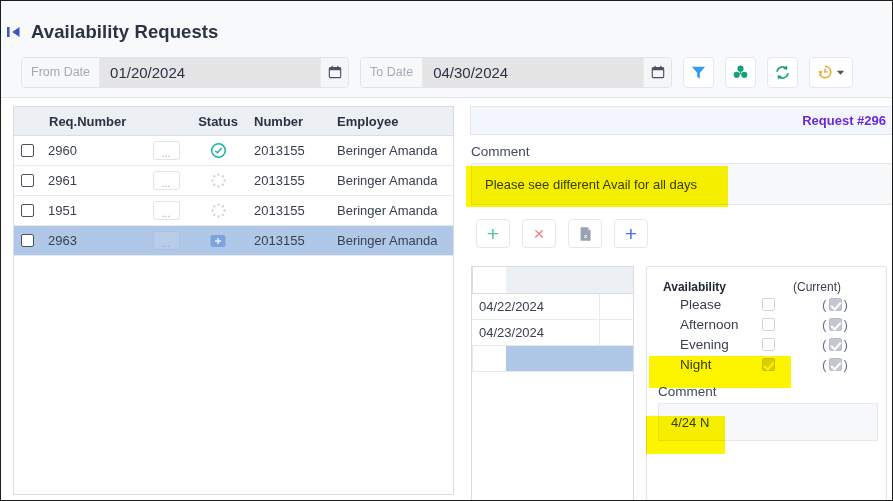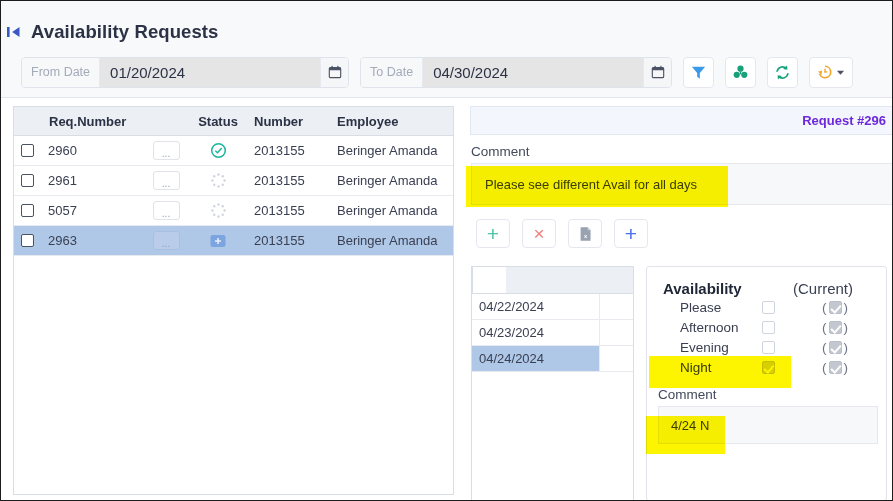--- a/index.html
+++ b/index.html
@@ -232,21 +232,21 @@
   .avail-card {
     position: absolute; left: 182px; top: 160px;
     width: 241px; height: 235px;
     border: 1px solid #e0e3ea;
     border-radius: 3px;
     background: #fff;
     overflow: hidden;
   }
   .avail-title-row {
     display: flex; margin: 13px 0 0 0;
-    font-size: 15px;
+    font-size: 12px;
   }
   .avail-title { font-weight: bold; color: #1e2535; margin-left: 16px; width: 130px; }
   .avail-current { color: #3a4052; }
   .avail-item {
     display: flex; align-items: center;
     height: 20px;
     font-size: 13.5px; color: #3a4052;
   }
   .ai-name  { width: 82px; margin-left: 33px; }
   .ai-box   { width: 60px; display:flex; }
@@ -425,21 +425,21 @@
         </svg>
       </div>
       <div class="c-num">2013155</div>
       <div class="c-emp">Beringer Amanda</div>
     </div>
 
     <div class="grid-row">
       <div class="c-chk">
           <span class="cb"></span>
         </div>
-      <div class="c-req">5057</div>
+      <div class="c-req">1951</div>
       <div class="c-dots">
         <div class="dots-btn">...</div>
       </div>
       <div class="c-stat">
         <svg width="17" height="17" viewBox="0 0 18 18">
           <circle cx="9" cy="2.6" r="1.25" fill="#cfd4de"></circle>
             <circle cx="13.5" cy="4.5" r="1.25" fill="#cfd4de"></circle>
           <circle cx="15.4" cy="9" r="1.25" fill="#cfd4de"></circle>
             <circle cx="13.5" cy="13.5" r="1.25" fill="#cfd4de"></circle>
           <circle cx="9" cy="15.4" r="1.25" fill="#cfd4de"></circle>
@@ -508,21 +508,20 @@
       </div>
       <div class="dl-row">
         <div class="dl-c1">04/22/2024</div>
         <div class="dl-c2"></div>
       </div>
       <div class="dl-row">
         <div class="dl-c1">04/23/2024</div>
         <div class="dl-c2"></div>
       </div>
       <div class="dl-row selected">
-        <div class="dl-c1">04/24/2024</div>
         <div class="dl-c2"></div>
       </div>
     </div>
 
     <div class="avail-card">
       <div class="avail-title-row">
         <div class="avail-title">Availability</div>
         <div class="avail-current">(Current)</div>
       </div>
 

